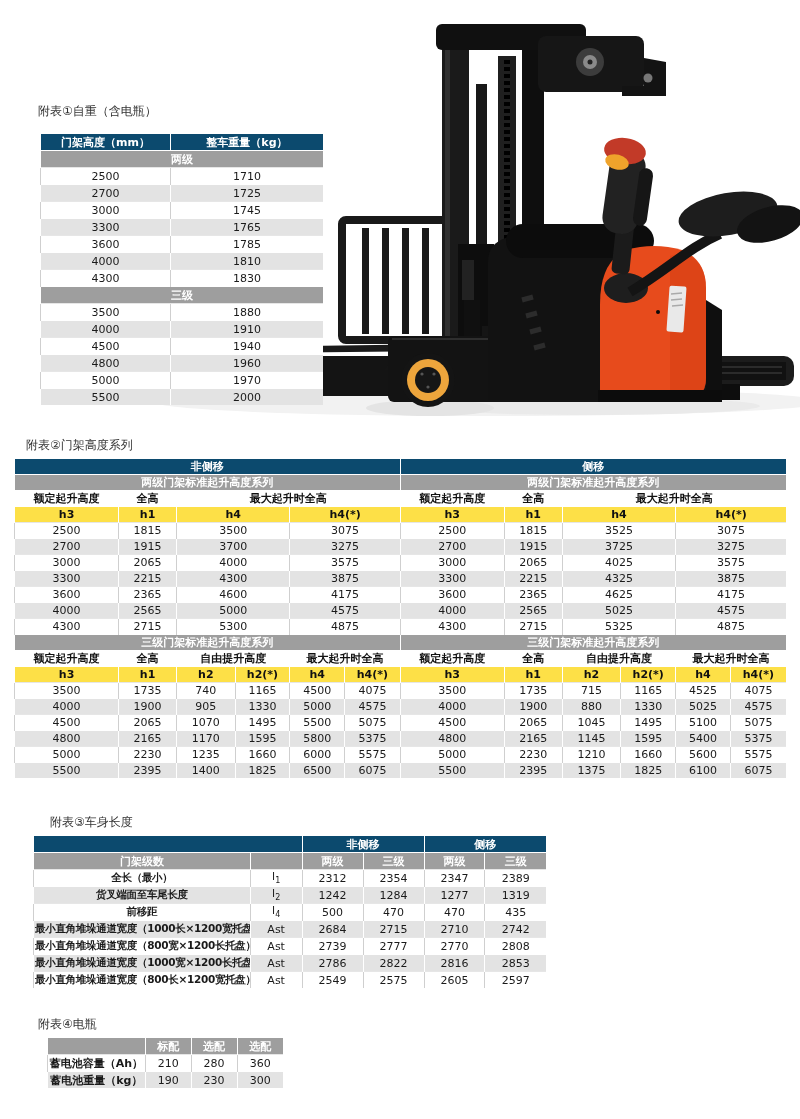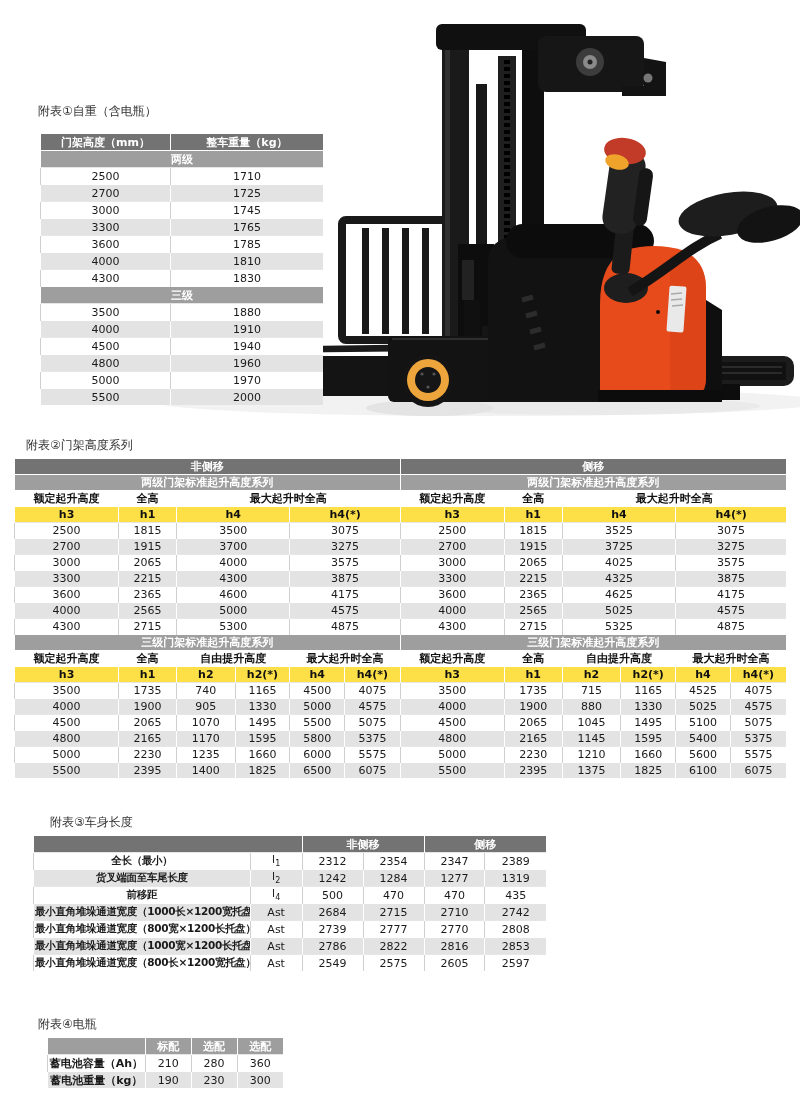--- a/index.html
+++ b/index.html
@@ -8,21 +8,21 @@
     font-family:"DejaVu Sans","Liberation Sans",sans-serif;color:#1a1a1a;
     overflow:hidden;
   }
   .tbl-label{position:absolute;font-size:12px;color:#333;white-space:nowrap;}
   table{border-collapse:collapse;table-layout:fixed;position:absolute;}
   td,th{
     font-size:11px;font-weight:normal;height:15px;padding:0 1px;text-align:center;
     vertical-align:middle;white-space:nowrap;overflow:hidden;
     border-left:1px solid #fff;border-top:1px solid #fff;
   }
-  th.hdr,td.hdr{background:#737373;color:#fff;font-weight:bold;}
+  th.hdr,td.hdr{background:#0c4a6e;color:#fff;font-weight:bold;}
   th.sec,td.sec{background:#9e9e9e;color:#fff;font-weight:bold;}
   th.whead{background:#fff;color:#111;font-weight:bold;margin-top:46px;}
   th.shead{background:#fde047;color:#111;font-weight:bold;}
   tr.g td{background:#e3e3e3;}
   tr.w td{background:#fff;border-left-color:#cfcfcf;border-top-color:#e6e6e6;}
   .t1{left:40px;top:133px;width:283px;}
   .t1 td,.t1 th{height:16px;}
   .t2{left:14px;top:458px;width:772px;}
   .t3{left:33px;top:835px;width:513px;}
   .t3 td,.t3 th{height:16px;}
@@ -450,20 +450,28 @@
       <col style="width:11.9%">
       <col style="width:11.9%">
       <col style="width:11.9%">
   </colgroup>
   <thead>
     <tr>
       <th class="hdr" colspan="2"></th>
       <th class="hdr" colspan="2">非侧移</th>
       <th class="hdr" colspan="2">侧移</th>
     </tr>
+    <tr>
+      <th class="sec">门架级数</th>
+      <th class="sec"></th>
+      <th class="sec">两级</th>
+      <th class="sec">三级</th>
+      <th class="sec">两级</th>
+      <th class="sec">三级</th>
+    </tr>
   </thead>
   <tbody>
       <tr class="w">
         <td class="lbl">全长（最小）</td>
         <td>l<sub>1</sub></td>
         <td>2312</td>
         <td>2354</td>
         <td>2347</td>
         <td>2389</td>
       </tr>

